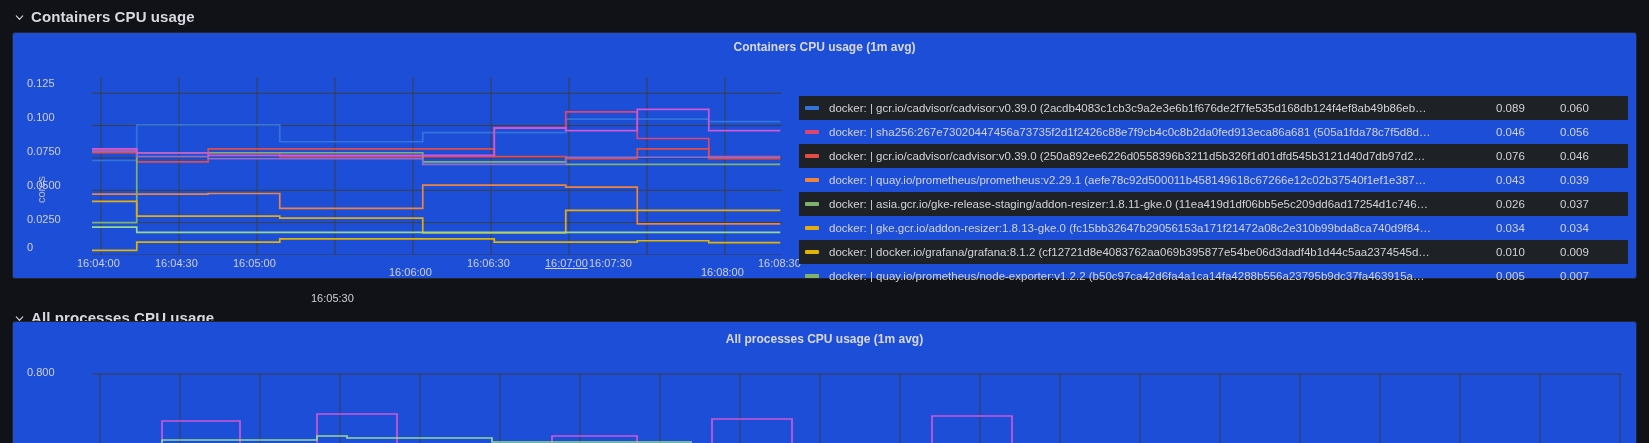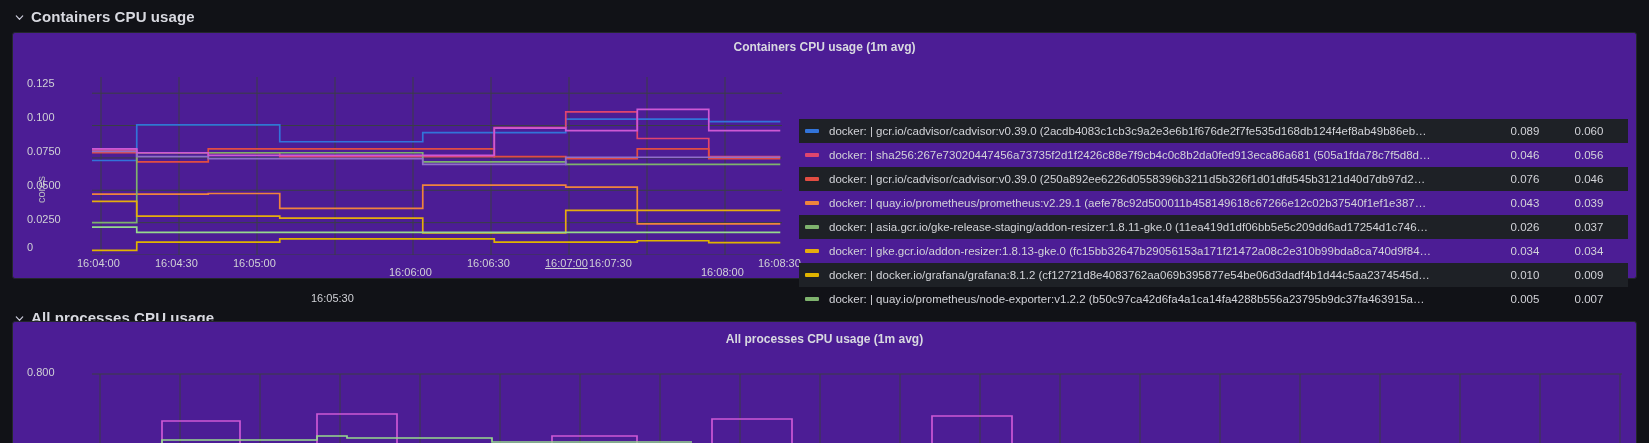--- a/index.html
+++ b/index.html
@@ -25,21 +25,21 @@
     color: #ccccdc; font-size: 11px; line-height: 10px;
     display: inline-block;
   }
   .row-title {
     font-size: 15px; font-weight: bold; color: #d8d9e0;
     letter-spacing: 0.1px;
   }
 
   
   .panel {
-    background: #4c1d95;
+    background: #1d4ed8;
     border: 1px solid #23272b;
     border-radius: 3px;
     margin: 0 12px;
     position: relative;
   }
   .panel-title {
     text-align: center;
     font-size: 12px;
     font-weight: bold;
     color: #d8d9e0;
@@ -58,41 +58,41 @@
     position: absolute;
     font-size: 11px;
     color: #d0d1d6;
     white-space: nowrap;
   }
   .ytick { text-align: left; }
 
   
   .legend {
     position: absolute;
-    top: 86px; left: 786px; right: 8px;
+    top: 63px; left: 786px; right: 8px;
     font-size: 11.5px;
   }
   .legend-row {
     display: flex; align-items: center;
     height: 24px;
     padding: 0 4px 0 6px;
     cursor: pointer;
   }
   .legend-row:nth-child(odd) { background: #1e2126; }
   .legend-swatch {
     width: 14px; height: 4px; border-radius: 1px;
     margin-right: 10px; flex: 0 0 14px;
   }
   .legend-label {
     flex: 1 1 auto;
     white-space: nowrap; overflow: hidden; text-overflow: ellipsis;
     color: #d2d3d8;
   }
   .legend-val {
-    flex: 0 0 64px; text-align: center;
+    flex: 0 0 64px; text-align: left;
     color: #d2d3d8;
     padding-right: 6px;
   }
   svg { display: block; }
 </style>
 </head>
 <body>
 
 <div class="dashboard">
 

